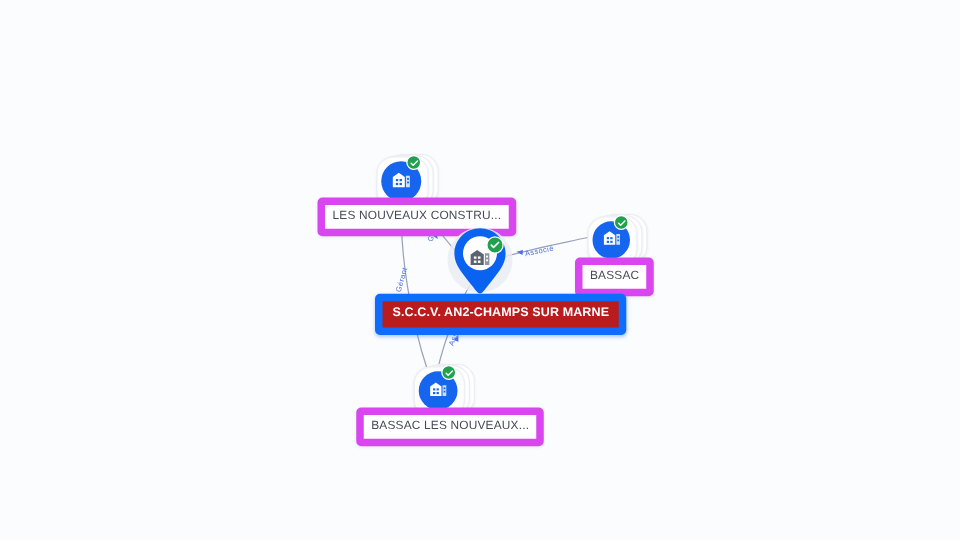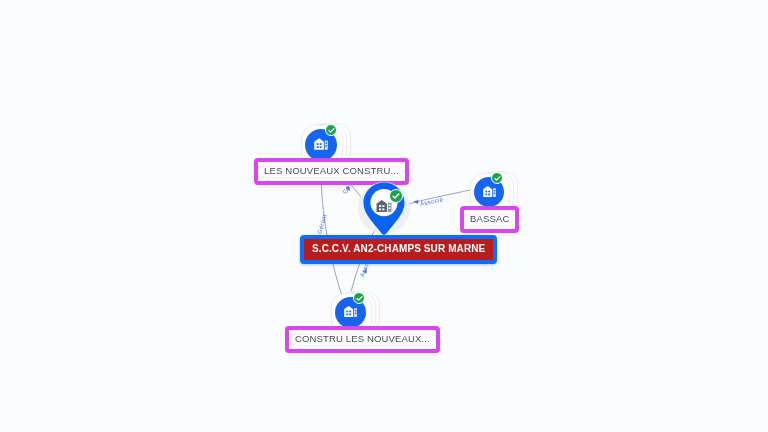--- a/index.html
+++ b/index.html
@@ -71,21 +71,21 @@
   }
   .pin-wrap {
     position: absolute;
   }
   .pin-wrap svg { display: block; }
 
   
   .node-label {
     position: absolute;
     background: #ffffff;
-    border: 4px solid #d946ef;
+    border: 6px solid #d946ef;
     border-radius: 4px;
     color: #454a57;
     font-size: 9.5px;
     letter-spacing: .15px;
     line-height: 1;
     padding: 4px 6px 5px 6px;
     white-space: nowrap;
     box-shadow: 0 1px 2px rgba(40,60,110,0.08);
   }
   .node-label.primary {
@@ -214,21 +214,21 @@
         </svg>
       </span>
     </div>
 
     <div class="check-badge" style="left:2px; top:-19px; width:12px; height:12px;">
       <svg width="7" height="7" viewBox="0 0 12 12" xmlns="http://www.w3.org/2000/svg">
         <path d="M1.6 6.2 4.3 8.9 10.2 3" fill="none" stroke="#ffffff" stroke-width="2" stroke-linecap="round" stroke-linejoin="round"></path>
       </svg>
     </div>
   </div>
-  <div class="node-label" style="left:285px; top:326px;">CONSTRU LES NOUVEAUX...</div>
+  <div class="node-label" style="left:285px; top:326px;">BASSAC LES NOUVEAUX...</div>
 
   <div class="node" style="left:384px; top:209px;">
     <div class="pin-halo" style="left:-26px; top:-27px; width:52px; height:52px;"></div>
 
     <div class="pin-wrap" style="left:-22px; top:-28px;">
       <svg width="44" height="56" viewBox="0 0 44 56" xmlns="http://www.w3.org/2000/svg">
         <path d="M22 1.5C10.7 1.5 1.5 10.6 1.5 21.9c0 9.3 6.8 16.2 14.4 25.9 2.6 3.3 4.3 6 6.1 6 1.8 0 3.5-2.7 6.1-6 7.6-9.7 14.4-16.6 14.4-25.9C42.5 10.6 33.3 1.5 22 1.5z" fill="#0a63f0"></path>
         <circle cx="22" cy="21.6" r="13.6" fill="#ffffff"></circle>
       </svg>
     </div>

